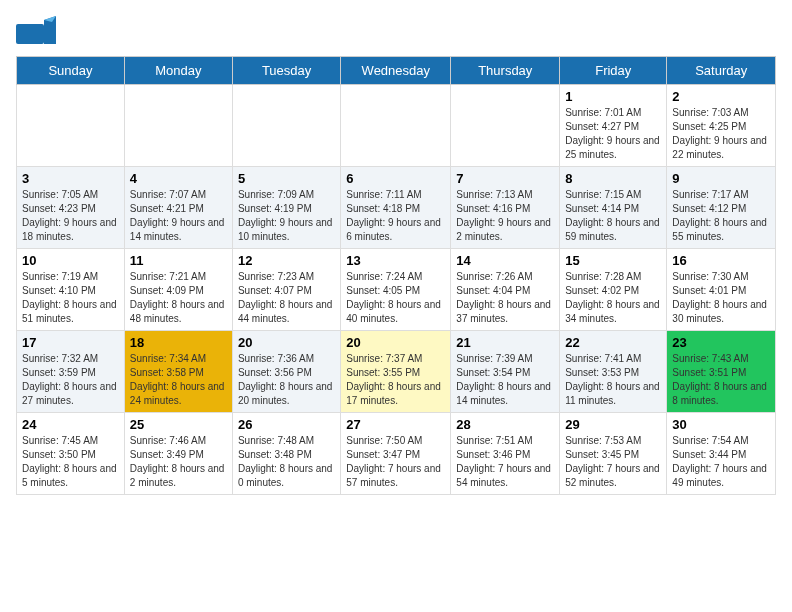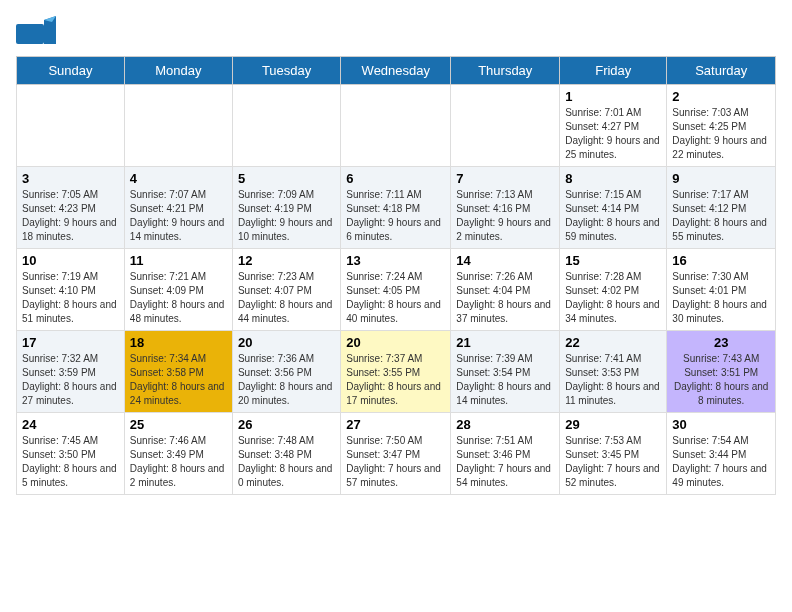--- a/index.html
+++ b/index.html
@@ -209,21 +209,21 @@
           <div class="day-info">Sunrise: 7:37 AM<br>Sunset: 3:55 PM<br>Daylight: 8 hours and 17 minutes.</div>
         </td>
         <td style="background: rgb(240, 244, 248);">
           <span class="day-number">21</span>
           <div class="day-info">Sunrise: 7:39 AM<br>Sunset: 3:54 PM<br>Daylight: 8 hours and 14 minutes.</div>
         </td>
         <td style="background: rgb(240, 244, 248);">
           <span class="day-number">22</span>
           <div class="day-info">Sunrise: 7:41 AM<br>Sunset: 3:53 PM<br>Daylight: 8 hours and 11 minutes.</div>
         </td>
-        <td style="background: #c4b5fd; text-align: center;">
+        <td style="background: #22c55e;">
           <span class="day-number">23</span>
           <div class="day-info">Sunrise: 7:43 AM<br>Sunset: 3:51 PM<br>Daylight: 8 hours and 8 minutes.</div>
         </td>
       </tr>
       <tr>
         <td>
           <span class="day-number">24</span>
           <div class="day-info">Sunrise: 7:45 AM<br>Sunset: 3:50 PM<br>Daylight: 8 hours and 5 minutes.</div>
         </td>
         <td>

